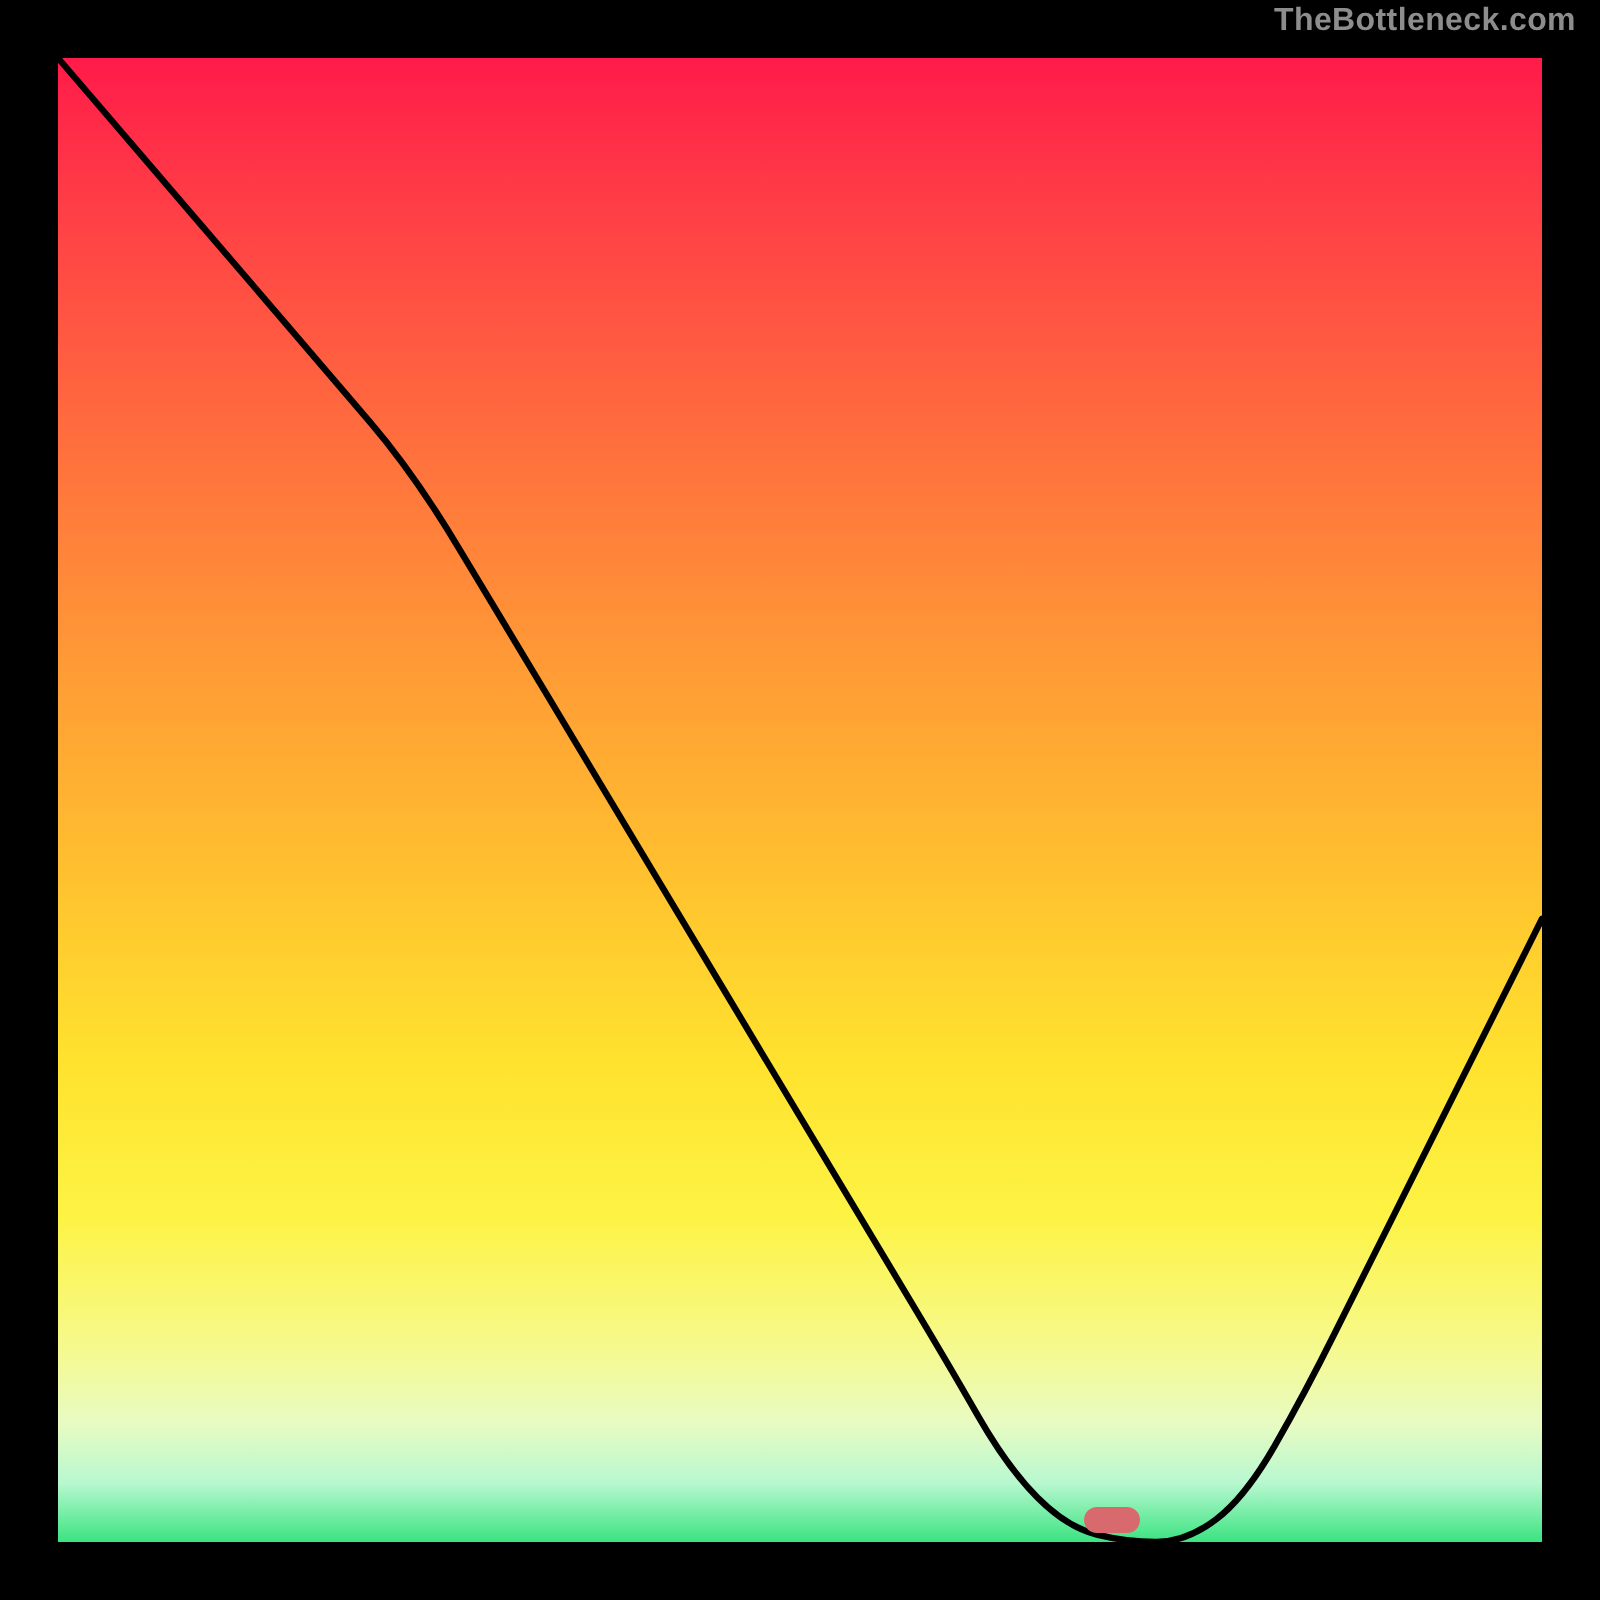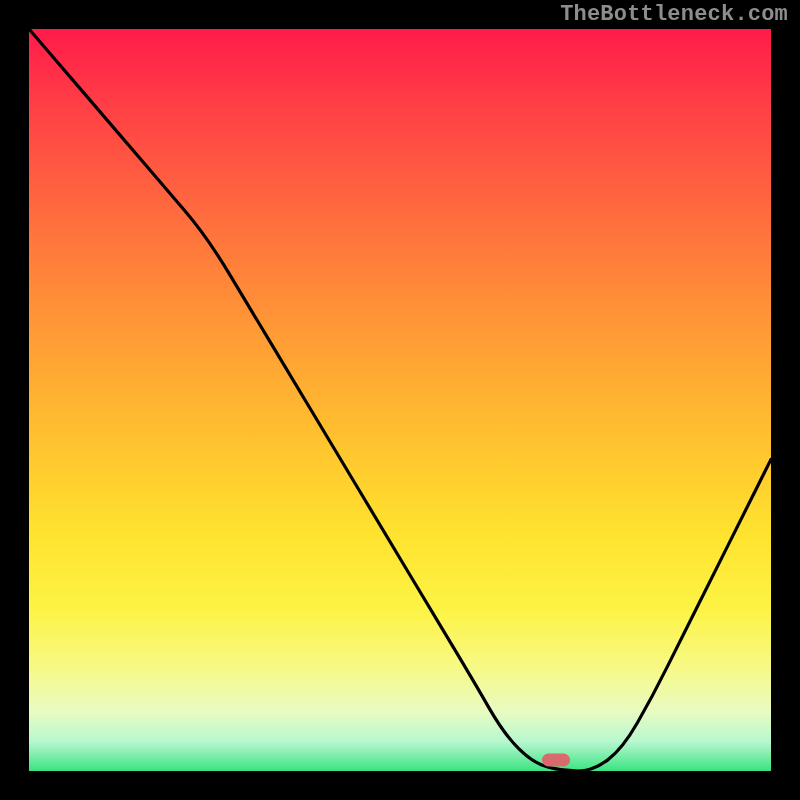--- a/index.html
+++ b/index.html
@@ -36,22 +36,22 @@
       #f7f985 86%,
       #e8fbc2 92%,
       #b8f8d0 96%,
       #3be381 100%
     );
   }
   .watermark {
     position: absolute;
     top: 2px;
     right: 12px;
-    font-family: Liberation Mono, monospace;
-    font-size: 22px;
+    font-family: Liberation Sans, sans-serif;
+    font-size: 16px;
     font-weight: 600;
     color: #8d8d8d;
     letter-spacing: 0.2px;
   }
   svg.curve {
     position: absolute;
     left: 29px;
     top: 29px;
     width: 742px;
     height: 742px;

